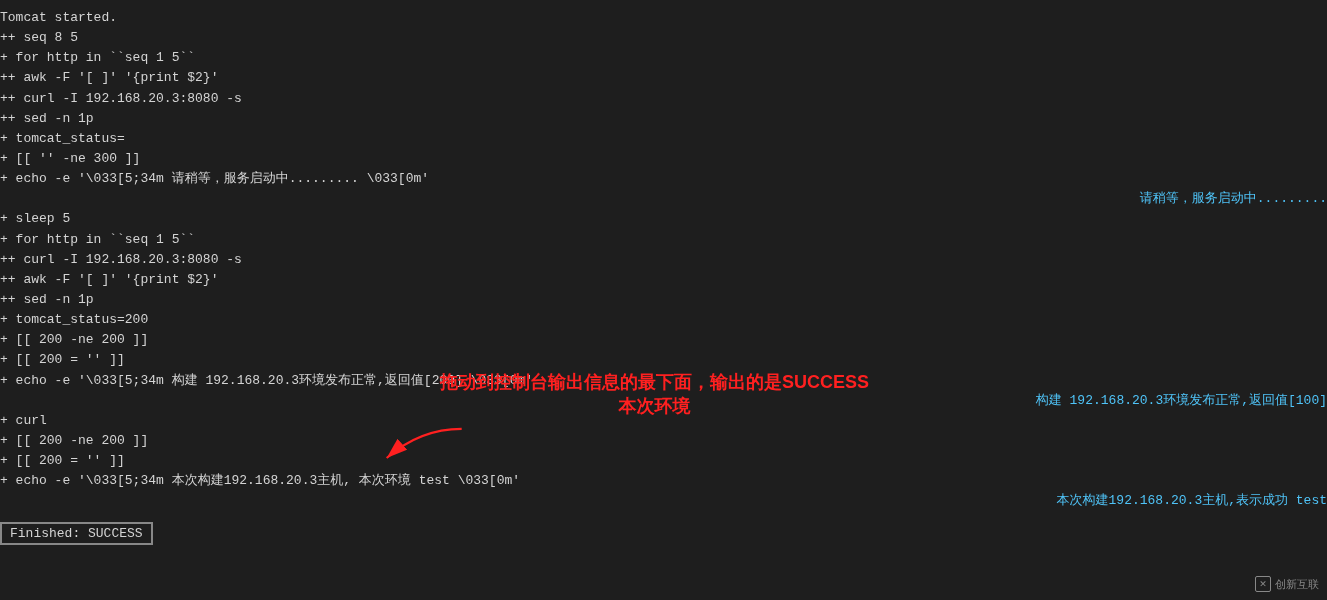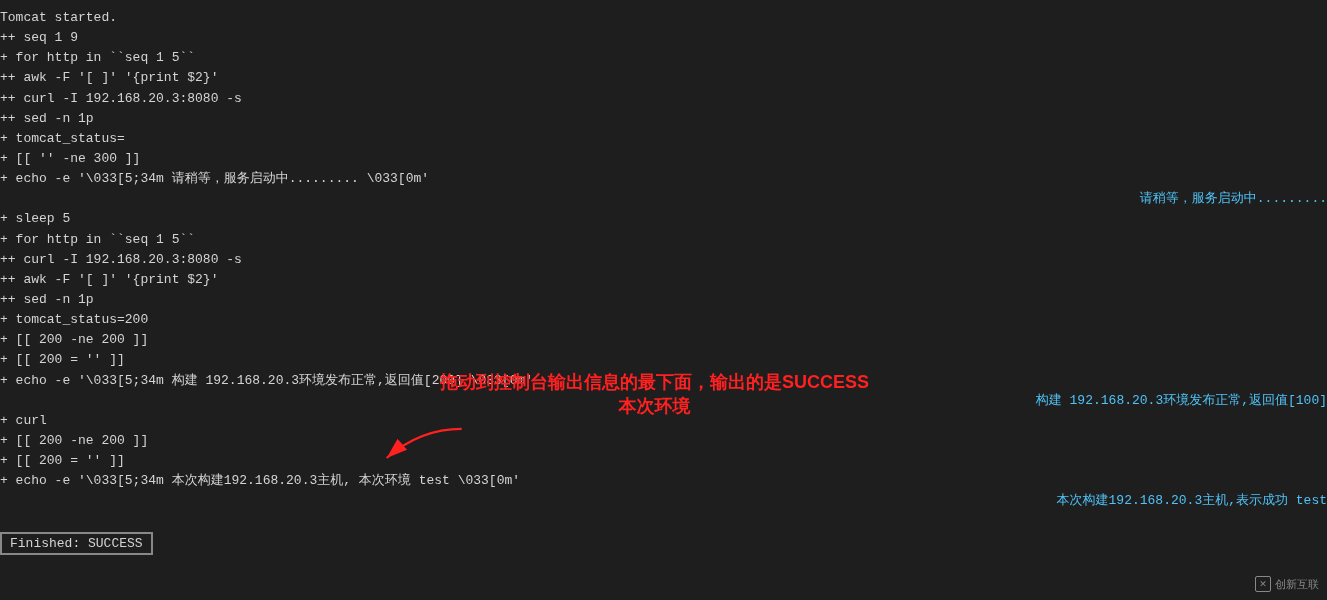--- a/index.html
+++ b/index.html
@@ -36,21 +36,21 @@
 
     .terminal-line.cyan {
       color: #4fc3f7;
       text-align: right;
     }
 
     .finished-box {
       display: inline-block;
       border: 2px solid #888;
       padding: 2px 8px;
-      margin-top: 18px;
+      margin-top: 8px;
       background-color: #1e1e1e;
     }
 
     .annotation-box {
       position: absolute;
       top: 370px;
       left: 440px;
       color: #ff2020;
       font-family: 'SimHei', 'Microsoft YaHei', sans-serif;
       font-size: 18px;
@@ -99,21 +99,21 @@
       color: #888;
     }
   </style>
 </head>
 <body>
 
 <div class="terminal-container">
 
   <div id="terminal-lines">
       <div class="terminal-line">Tomcat started.</div>
-      <div class="terminal-line">++ seq 1 9</div>
+      <div class="terminal-line">++ seq 8 5</div>
       <div class="terminal-line">+ for http in ``seq 1 5``</div>
       <div class="terminal-line">++ awk -F '[ ]' '{print $2}'</div>
       <div class="terminal-line">++ curl -I 192.168.20.3:8080 -s</div>
       <div class="terminal-line">++ sed -n 1p</div>
       <div class="terminal-line">+ tomcat_status=</div>
       <div class="terminal-line">+ [[ '' -ne 300 ]]</div>
       <div class="terminal-line">+ echo -e '\033[5;34m 请稍等，服务启动中......... \033[0m'</div>
       <div class="terminal-line cyan"> 请稍等，服务启动中.........</div>
       <div class="terminal-line">+ sleep 5</div>
       <div class="terminal-line">+ for http in ``seq 1 5``</div>

